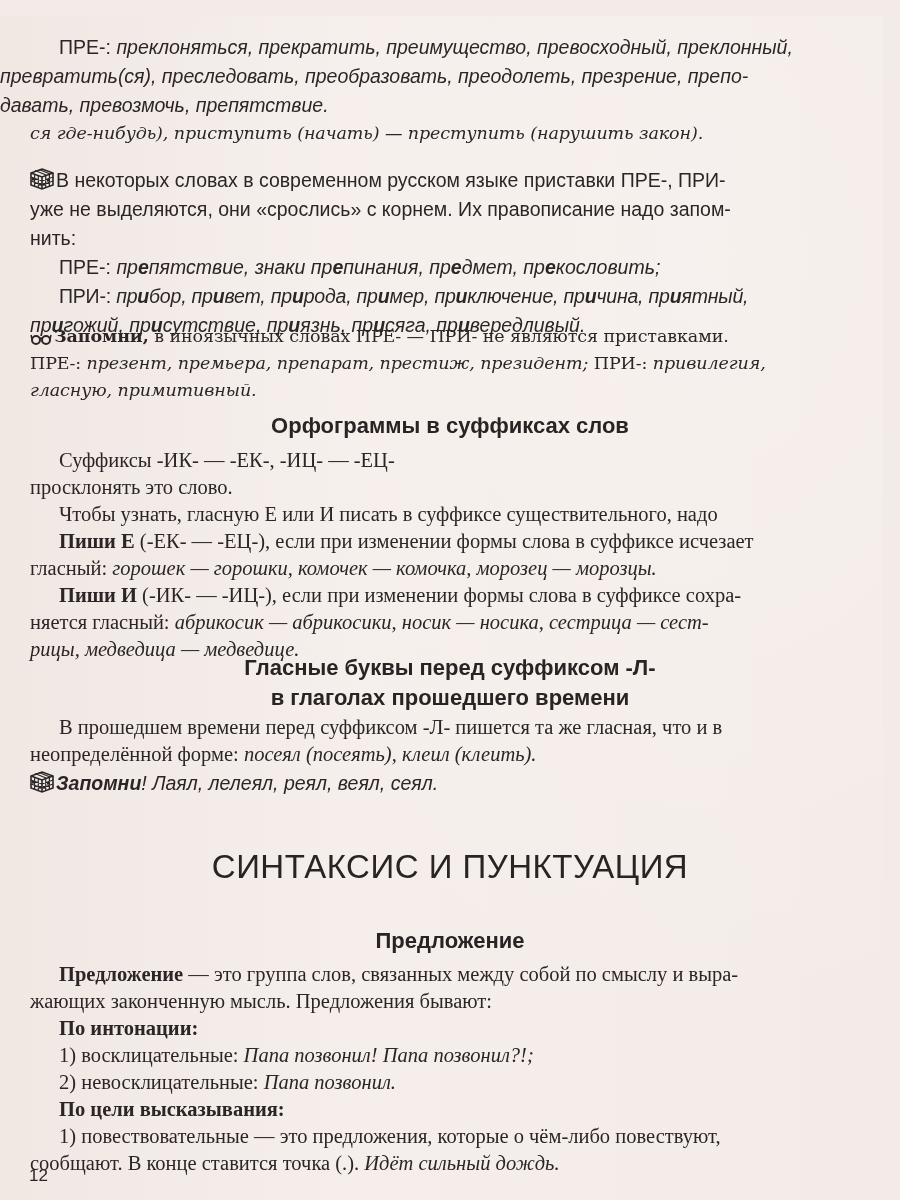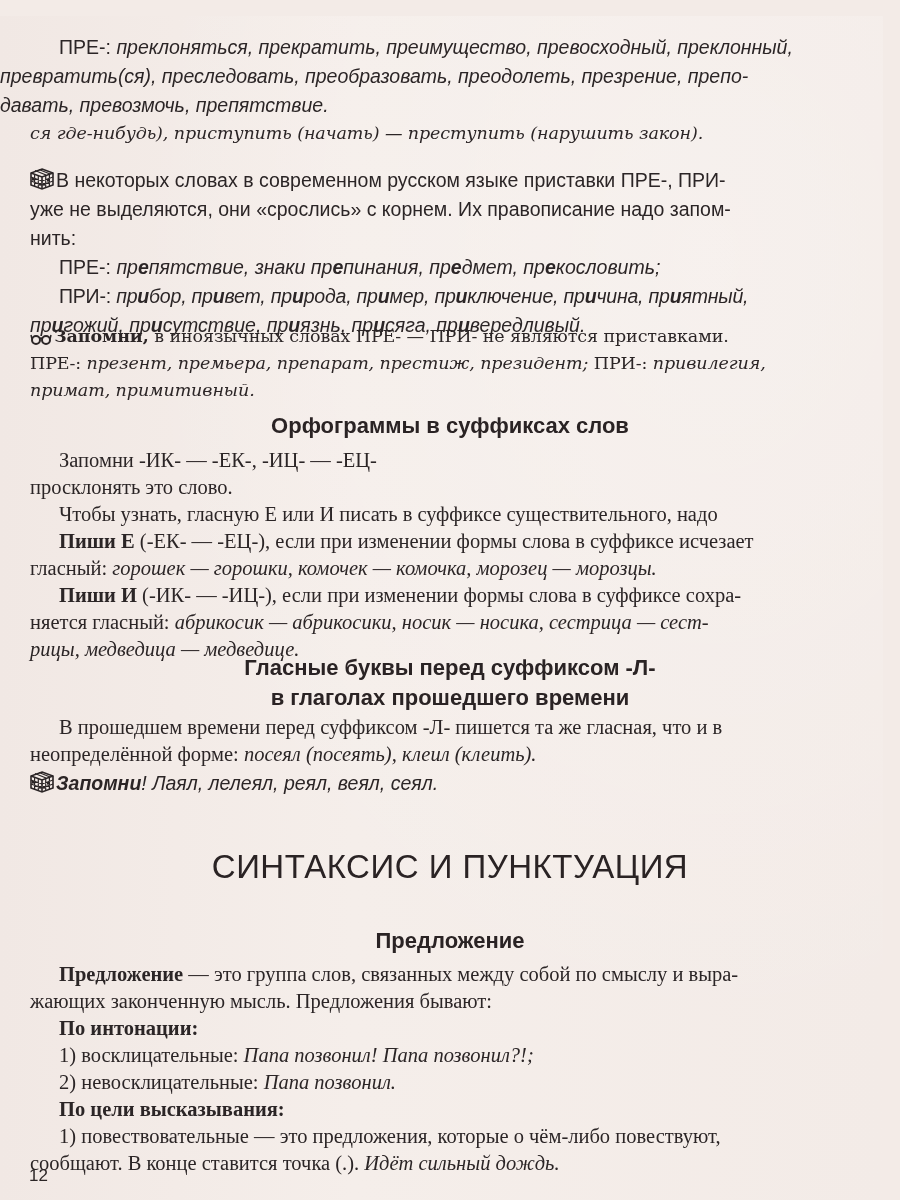--- a/index.html
+++ b/index.html
@@ -111,27 +111,27 @@
         <path d="M2 6 L1 2 M20 6 L21 2" stroke="#2b2526" stroke-width="1.5"></path>
       </svg><span class="b">Запомни,</span>
       <span>в иноязычных словах ПРЕ- — ПРИ- не являются приставками.</span>
     </span>
     <span class="line">
       <span>ПРЕ-:</span>
       <span class="it">презент, премьера, препарат, престиж, президент;</span>
       <span>ПРИ-:</span>
       <span class="it">привилегия,</span>
     </span>
-    <span class="line it">примат, примитивный.</span>
+    <span class="line it">гласную, примитивный.</span>
   </div>
 
   <div class="h2" style="top:395px;">Орфограммы в суффиксах слов</div>
 
   <div class="block serif-lib" style="top:431px; left:30px; width:848px;">
-    <span class="line" style="padding-left:29px;">Запомни -ИК- — -ЕК-, -ИЦ- — -ЕЦ-</span>
+    <span class="line" style="padding-left:29px;">Суффиксы -ИК- — -ЕК-, -ИЦ- — -ЕЦ-</span>
     <span class="line">просклонять это слово.</span>
     <span class="line" style="padding-left:29px;">Чтобы узнать, гласную Е или И писать в суффиксе существительного, надо</span>
     <span class="line" style="padding-left:29px;">
       <span class="b">Пиши Е</span>
       <span>(-ЕК- — -ЕЦ-), если при изменении формы слова в суффиксе исчезает</span>
     </span>
     <span class="line">
       <span>гласный:</span>
       <span class="it">горошек — горошки, комочек — комочка, морозец — морозцы.</span>
     </span>

